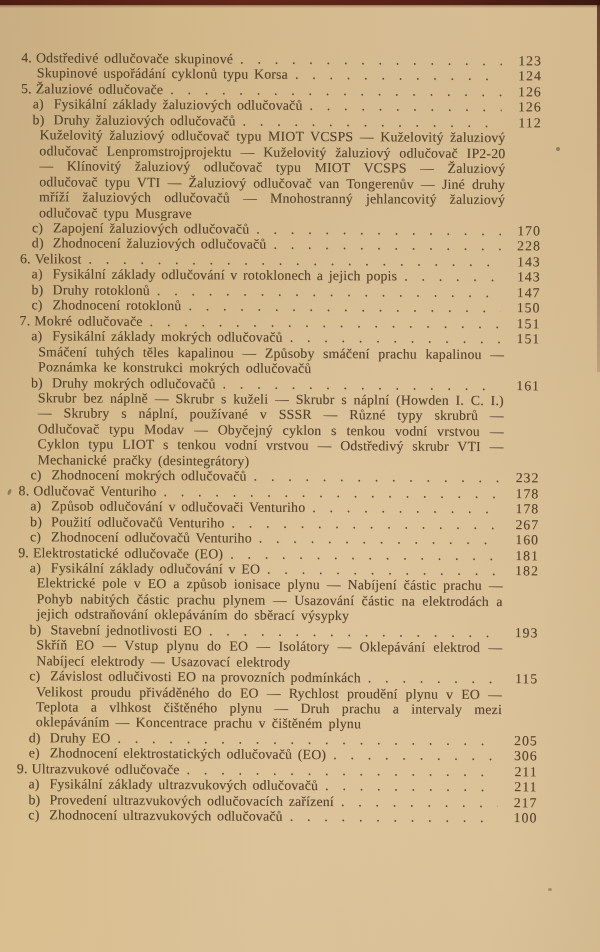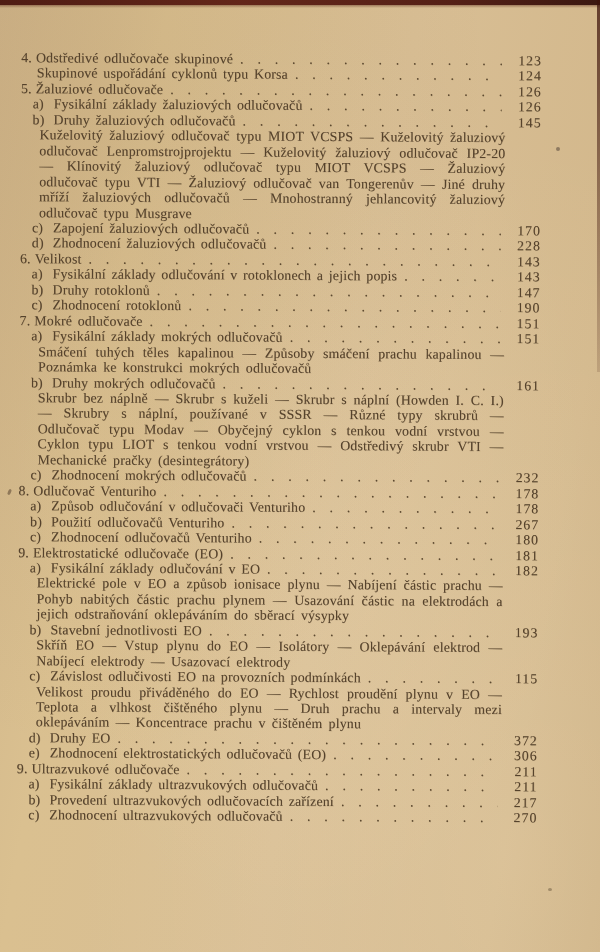--- a/index.html
+++ b/index.html
@@ -72,21 +72,21 @@
       <div class="row item">
         <span class="lbl">a)</span>
         <span class="txt">Fysikální základy žaluziových odlučovačů</span>
         <span class="leader">. . . . . . . . . . . . . . . . . . . . . . . . . . . . . . . . . . . . . . . . . . . . . . . . . . . . . . . . . . . . . . . . . . . . . . . . . . . . . . . . . . . . . . . . . . </span>
         <span class="pg">126</span>
       </div>
       <div class="row item">
         <span class="lbl">b)</span>
         <span class="txt">Druhy žaluziových odlučovačů</span>
         <span class="leader">. . . . . . . . . . . . . . . . . . . . . . . . . . . . . . . . . . . . . . . . . . . . . . . . . . . . . . . . . . . . . . . . . . . . . . . . . . . . . . . . . . . . . . . . . . </span>
-        <span class="pg">145</span>
+        <span class="pg">112</span>
       </div>
       <div class="row desc">Kuželovitý žaluziový odlučovač typu MIOT VCSPS — Kuželovitý žaluziový odlučovač Lenpromstrojprojektu — Kuželovitý žaluziový odlučovač IP2-20 — Klínovitý žaluziový odlučovač typu MIOT VCSPS — Žaluziový odlučovač typu VTI — Žaluziový odlučovač van Tongerenův — Jiné druhy mříží žaluziových odlučovačů — Mnohostranný jehlancovitý žaluziový odlučovač typu Musgrave</div>
       <div class="row item">
         <span class="lbl">c)</span>
         <span class="txt">Zapojení žaluziových odlučovačů</span>
         <span class="leader">. . . . . . . . . . . . . . . . . . . . . . . . . . . . . . . . . . . . . . . . . . . . . . . . . . . . . . . . . . . . . . . . . . . . . . . . . . . . . . . . . . . . . . . . . . </span>
         <span class="pg">170</span>
       </div>
       <div class="row item">
         <span class="lbl">d)</span>
@@ -109,21 +109,21 @@
       <div class="row item">
         <span class="lbl">b)</span>
         <span class="txt">Druhy rotoklonů</span>
         <span class="leader">. . . . . . . . . . . . . . . . . . . . . . . . . . . . . . . . . . . . . . . . . . . . . . . . . . . . . . . . . . . . . . . . . . . . . . . . . . . . . . . . . . . . . . . . . . </span>
         <span class="pg">147</span>
       </div>
       <div class="row item">
         <span class="lbl">c)</span>
         <span class="txt">Zhodnocení rotoklonů</span>
         <span class="leader">. . . . . . . . . . . . . . . . . . . . . . . . . . . . . . . . . . . . . . . . . . . . . . . . . . . . . . . . . . . . . . . . . . . . . . . . . . . . . . . . . . . . . . . . . . </span>
-        <span class="pg">190</span>
+        <span class="pg">150</span>
       </div>
       <div class="row chapter">
         <span class="lbl">7.</span>
         <span class="txt">Mokré odlučovače</span>
         <span class="leader">. . . . . . . . . . . . . . . . . . . . . . . . . . . . . . . . . . . . . . . . . . . . . . . . . . . . . . . . . . . . . . . . . . . . . . . . . . . . . . . . . . . . . . . . . . </span>
         <span class="pg">151</span>
       </div>
       <div class="row item">
         <span class="lbl">a)</span>
         <span class="txt">Fysikální základy mokrých odlučovačů</span>
@@ -159,21 +159,21 @@
       <div class="row item">
         <span class="lbl">b)</span>
         <span class="txt">Použití odlučovačů Venturiho</span>
         <span class="leader">. . . . . . . . . . . . . . . . . . . . . . . . . . . . . . . . . . . . . . . . . . . . . . . . . . . . . . . . . . . . . . . . . . . . . . . . . . . . . . . . . . . . . . . . . . </span>
         <span class="pg">267</span>
       </div>
       <div class="row item">
         <span class="lbl">c)</span>
         <span class="txt">Zhodnocení odlučovačů Venturiho</span>
         <span class="leader">. . . . . . . . . . . . . . . . . . . . . . . . . . . . . . . . . . . . . . . . . . . . . . . . . . . . . . . . . . . . . . . . . . . . . . . . . . . . . . . . . . . . . . . . . . </span>
-        <span class="pg">180</span>
+        <span class="pg">160</span>
       </div>
       <div class="row chapter">
         <span class="lbl">9.</span>
         <span class="txt">Elektrostatické odlučovače (EO)</span>
         <span class="leader">. . . . . . . . . . . . . . . . . . . . . . . . . . . . . . . . . . . . . . . . . . . . . . . . . . . . . . . . . . . . . . . . . . . . . . . . . . . . . . . . . . . . . . . . . . </span>
         <span class="pg">181</span>
       </div>
       <div class="row item">
         <span class="lbl">a)</span>
         <span class="txt">Fysikální základy odlučování v EO</span>
@@ -192,21 +192,21 @@
         <span class="lbl">c)</span>
         <span class="txt">Závislost odlučivosti EO na provozních podmínkách</span>
         <span class="leader">. . . . . . . . . . . . . . . . . . . . . . . . . . . . . . . . . . . . . . . . . . . . . . . . . . . . . . . . . . . . . . . . . . . . . . . . . . . . . . . . . . . . . . . . . . </span>
         <span class="pg">115</span>
       </div>
       <div class="row desc">Velikost proudu přiváděného do EO — Rychlost proudění plynu v EO — Teplota a vlhkost čištěného plynu — Druh prachu a intervaly mezi oklepáváním — Koncentrace prachu v čištěném plynu</div>
       <div class="row item">
         <span class="lbl">d)</span>
         <span class="txt">Druhy EO</span>
         <span class="leader">. . . . . . . . . . . . . . . . . . . . . . . . . . . . . . . . . . . . . . . . . . . . . . . . . . . . . . . . . . . . . . . . . . . . . . . . . . . . . . . . . . . . . . . . . . </span>
-        <span class="pg">372</span>
+        <span class="pg">205</span>
       </div>
       <div class="row item">
         <span class="lbl">e)</span>
         <span class="txt">Zhodnocení elektrostatických odlučovačů (EO)</span>
         <span class="leader">. . . . . . . . . . . . . . . . . . . . . . . . . . . . . . . . . . . . . . . . . . . . . . . . . . . . . . . . . . . . . . . . . . . . . . . . . . . . . . . . . . . . . . . . . . </span>
         <span class="pg">306</span>
       </div>
       <div class="row chapter">
         <span class="lbl">9.</span>
         <span class="txt">Ultrazvukové odlučovače</span>
@@ -222,16 +222,16 @@
       <div class="row item">
         <span class="lbl">b)</span>
         <span class="txt">Provedení ultrazvukových odlučovacích zařízení</span>
         <span class="leader">. . . . . . . . . . . . . . . . . . . . . . . . . . . . . . . . . . . . . . . . . . . . . . . . . . . . . . . . . . . . . . . . . . . . . . . . . . . . . . . . . . . . . . . . . . </span>
         <span class="pg">217</span>
       </div>
       <div class="row item">
         <span class="lbl">c)</span>
         <span class="txt">Zhodnocení ultrazvukových odlučovačů</span>
         <span class="leader">. . . . . . . . . . . . . . . . . . . . . . . . . . . . . . . . . . . . . . . . . . . . . . . . . . . . . . . . . . . . . . . . . . . . . . . . . . . . . . . . . . . . . . . . . . </span>
-        <span class="pg">270</span>
+        <span class="pg">100</span>
       </div>
     </div>
 </div>
 
 </body></html>

